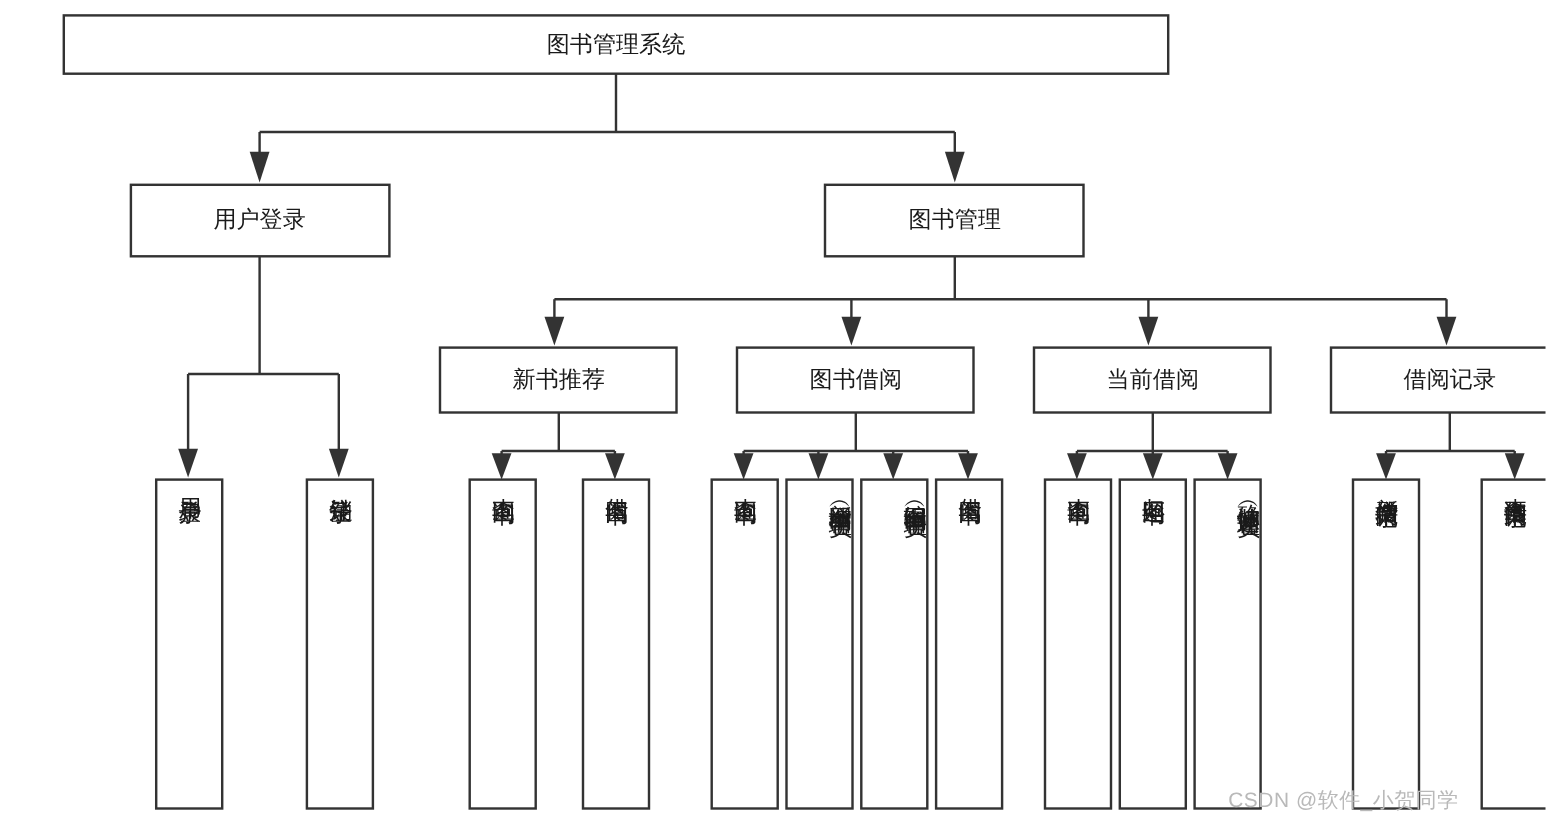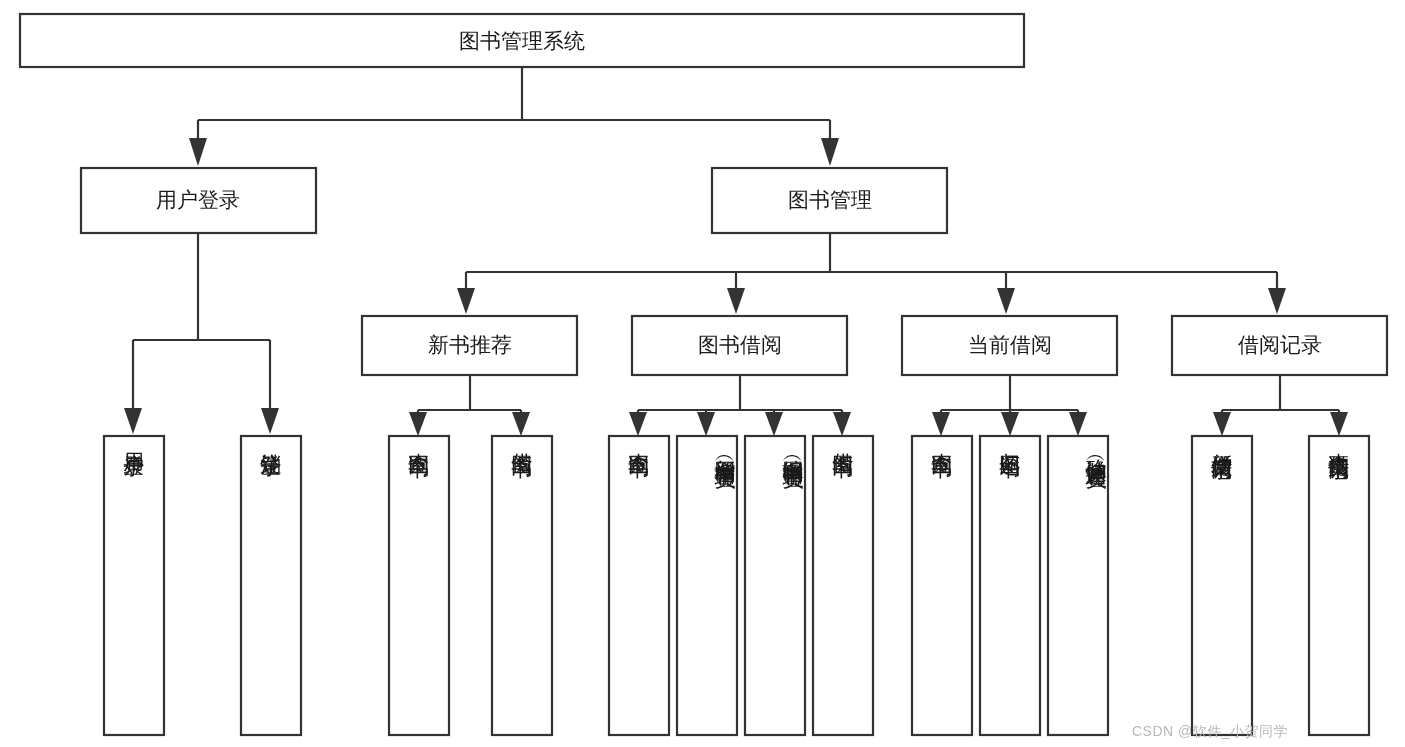--- a/index.html
+++ b/index.html
@@ -11,20 +11,21 @@
     width: 1405px;
     height: 747px;
     font-family: "Liberation Sans", "DejaVu Sans", sans-serif;
     overflow: hidden;
     position: relative;
   }
   #diagram-root {
     position: relative;
     width: 1296px;
     height: 747px;
+    margin-left: 38px;
   }
   svg#tree-svg {
     position: absolute;
     left: 0;
     top: 0;
     width: 1405px;
     height: 747px;
   }
   .node-box {
     fill: #ffffff;
@@ -63,21 +64,21 @@
     justify-content: flex-start;
     text-align: left;
     white-space: nowrap;
     pointer-events: none;
   }
   .watermark {
     position: absolute;
     right: 8px;
     bottom: 6px;
     font-family: "Liberation Sans", "DejaVu Sans", sans-serif;
-    font-size: 14px;
+    font-size: 19px;
     color: #b9b9b9;
     letter-spacing: 0.5px;
     white-space: nowrap;
   }
 </style>
 </head>
 <body>
 
 <div id="diagram-root">
 

